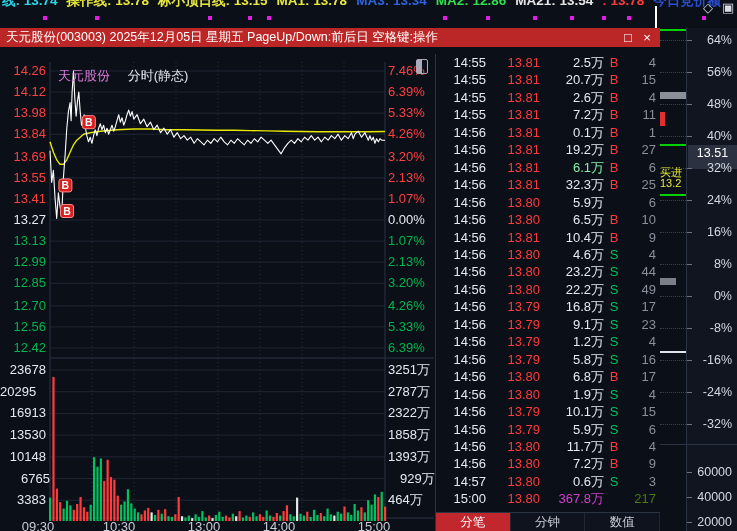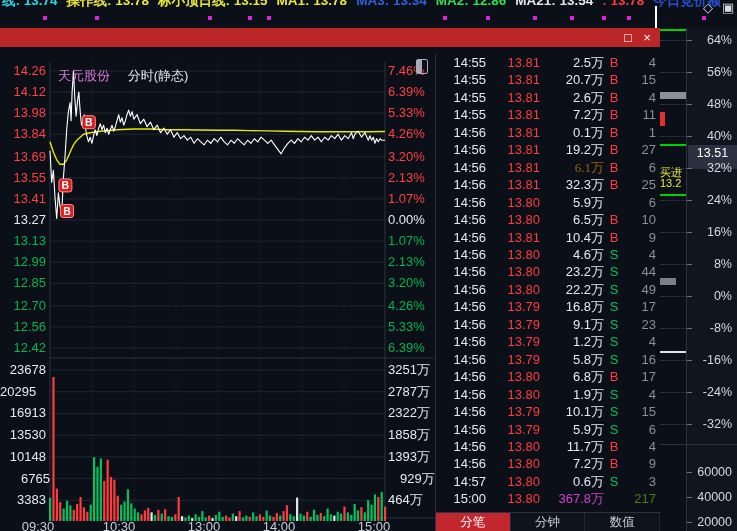--- a/index.html
+++ b/index.html
@@ -307,20 +307,21 @@
       <div class="lbl wht" style="left:0;width:46px;text-align:right;top:493.28114px;">3383</div>
       <div class="lbl wht" style="left:388px;top:493.28114px;">464万</div>
       <div class="lbl" style="left:18px;top:520px;width:40px;text-align:center;color:#c8ccd6;">09:30</div>
       <div class="lbl" style="left:99px;top:520px;width:40px;text-align:center;color:#c8ccd6;">10:30</div>
       <div class="lbl" style="left:184px;top:520px;width:40px;text-align:center;color:#c8ccd6;">13:00</div>
       <div class="lbl" style="left:259px;top:520px;width:40px;text-align:center;color:#c8ccd6;">14:00</div>
       <div class="lbl" style="left:354px;top:520px;width:40px;text-align:center;color:#c8ccd6;">15:00</div>
     </div>
 
   <div id="titlebar">
+    <span>天元股份(003003) 2025年12月05日 星期五 PageUp/Down:前后日 空格键:操作</span>
     <span class="winbtn" style="right:24px;">□</span>
     <span class="winbtn" style="right:5px;">×</span>
   </div>
 
   <div id="chart-header">
     <span style="color:#d678d6;margin-right:14px;">天元股份</span>
     <span style="color:#e6e9f0;">分时(静态)</span>
   </div>
   <div class="abs" style="left:416px;top:59px;width:12px;height:15px;border:1px solid #aab;border-radius:2px;">
     <div style="width:5px;height:13px;background:#aab;"></div>
@@ -365,21 +366,21 @@
       <div class="trow">
         <div style="color: rgb(230, 233, 240);">14:56</div>
         <div style="color: rgb(255, 59, 59);">13.81</div>
         <div style="color: rgb(230, 233, 240);">19.2万</div>
         <div class="bs" style="color: rgb(255, 59, 59);">B</div>
         <div style="color: rgb(138, 143, 155);">27</div>
       </div>
       <div class="trow">
         <div style="color: rgb(230, 233, 240);">14:56</div>
         <div style="color: rgb(255, 59, 59);">13.81</div>
-        <div style="color: #a16207; font-family: Liberation Serif, serif;">6.1万</div>
+        <div style="color: #86efac;">6.1万</div>
         <div class="bs" style="color: rgb(255, 59, 59);">B</div>
         <div style="color: rgb(138, 143, 155);">6</div>
       </div>
       <div class="trow">
         <div style="color: rgb(230, 233, 240);">14:56</div>
         <div style="color: rgb(255, 59, 59);">13.81</div>
         <div style="color: rgb(230, 233, 240);">32.3万</div>
         <div class="bs" style="color: rgb(255, 59, 59);">B</div>
         <div style="color: rgb(138, 143, 155);">25</div>
       </div>

